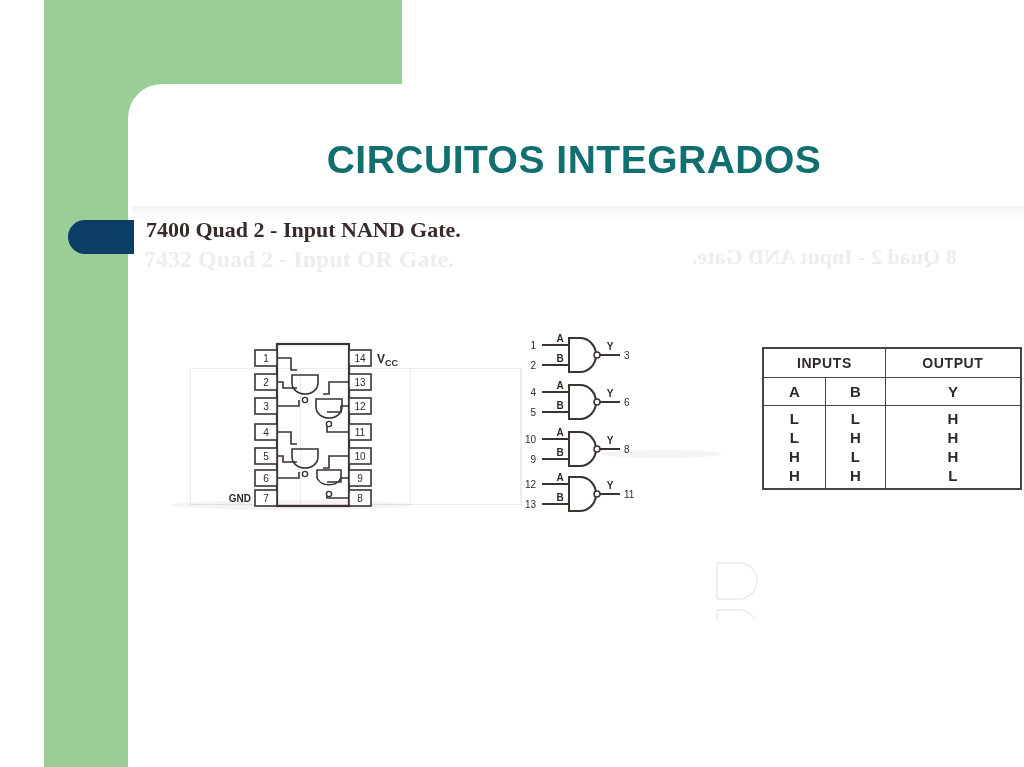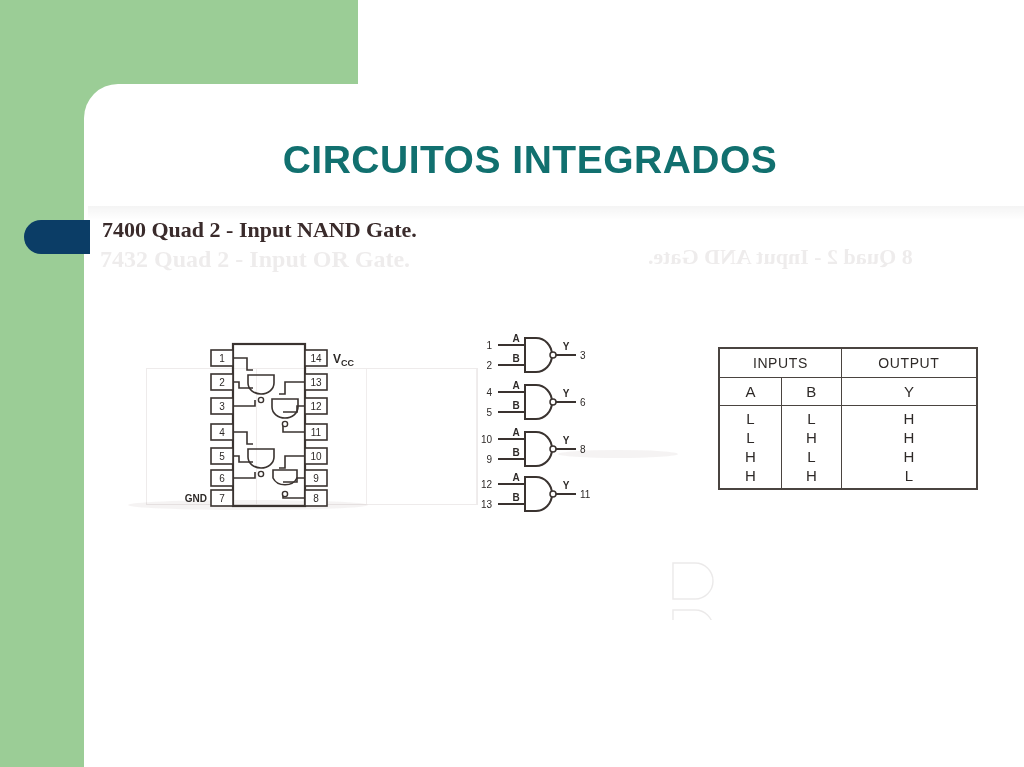--- a/index.html
+++ b/index.html
@@ -13,20 +13,21 @@
     position: relative;
     overflow: hidden;
     font-family: "Liberation Sans", sans-serif;
   }
 
   
   .slide-root {
     position: absolute;
     inset: 0;
     background: #ffffff;
+    margin-left: 44px;
   }
   .green-band-top {
     position: absolute;
     left: 0; top: 0;
     width: 358px; height: 84px;
     background: #9bcd96;
   }
   .green-band-left {
     position: absolute;
     left: 0; top: 0;
@@ -155,21 +156,21 @@
     width: 260px;
     border: 2px solid #4a4440;
     border-collapse: collapse;
     background: transparent;
     font-family: "Liberation Sans", sans-serif;
   }
   .truth-table td, .truth-table th {
     border: 1.5px solid #4a4440;
     text-align: center;
     color: #2e2a28;
-    font-weight: normal;
+    font-weight: bold;
     padding: 0;
   }
   .tt-group-head { height: 28px; font-size: 14px; letter-spacing: 0.6px; }
   .tt-col-head { height: 27px; font-size: 15px; }
   .tt-values {
     height: 82px;
     font-size: 15px;
     font-weight: normal;
     line-height: 19px;
     vertical-align: middle;

